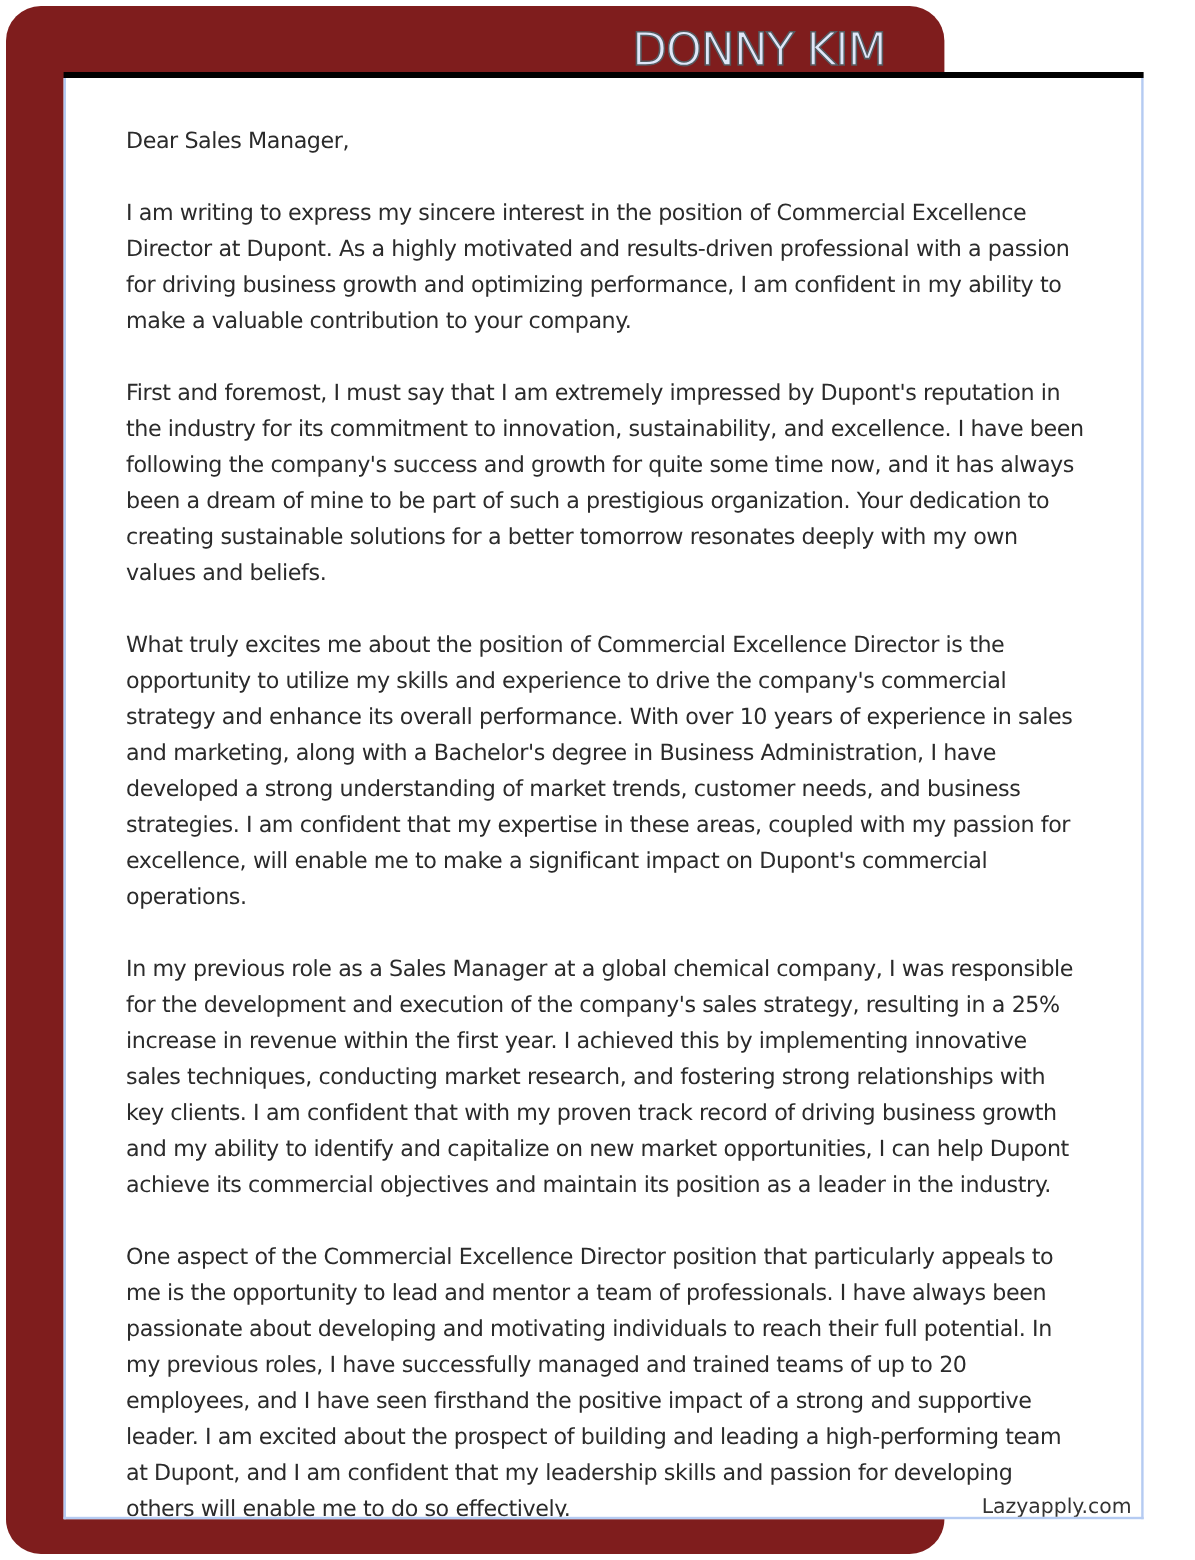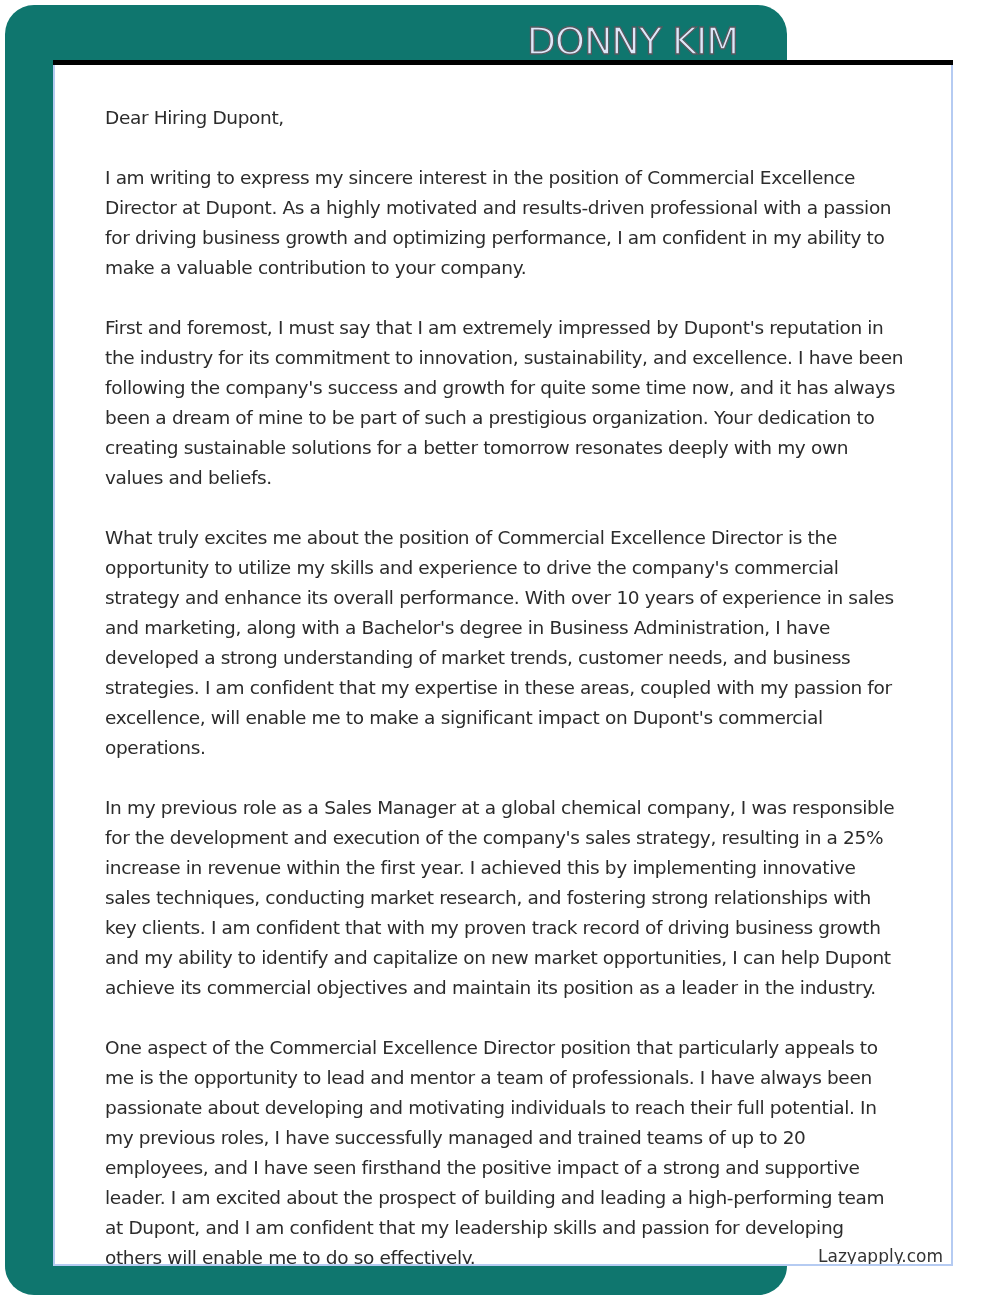--- a/index.html
+++ b/index.html
@@ -1,19 +1,19 @@
 <!DOCTYPE html>
 <html><head>
 <meta charset="utf-8">
 <style>
   html, body { margin: 0; padding: 0; background: #ffffff; }
   body { width: 996px; height: 1300px; position: relative; overflow: hidden; }
   .outer {
     position: absolute; left: 5px; top: 5px; width: 782px; height: 1290px;
-    background: #0f766e;
+    background: #7f1d1d;
     border-radius: 29px;
   }
   .name {
     position: absolute; right: 49px; top: 16px;
     font-family: "DejaVu Sans", sans-serif; font-size: 38px; letter-spacing: -1px;
     color: #dfe7f9; -webkit-text-stroke: 1.3px #555a60; line-height: 40px;
   }
   .topbar {
     position: absolute; left: 48px; top: 55px; width: 900px; height: 5px; background: #000;
   }
@@ -34,21 +34,21 @@
   }
 </style>
 </head>
 <body>
 
 <div class="outer">
   <div class="name">DONNY KIM</div>
   <div class="topbar"></div>
   <div class="page">
     <div class="letter">
-      <p>Dear Hiring Dupont,</p>
+      <p>Dear Sales Manager,</p>
       <p>I am writing to express my sincere interest in the position of Commercial Excellence Director at Dupont. As a highly motivated and results-driven professional with a passion for driving business growth and optimizing performance, I am confident in my ability to make a valuable contribution to your company.</p>
       <p>First and foremost, I must say that I am extremely impressed by Dupont's reputation in the industry for its commitment to innovation, sustainability, and excellence. I have been following the company's success and growth for quite some time now, and it has always been a dream of mine to be part of such a prestigious organization. Your dedication to creating sustainable solutions for a better tomorrow resonates deeply with my own values and beliefs.</p>
       <p>What truly excites me about the position of Commercial Excellence Director is the opportunity to utilize my skills and experience to drive the company's commercial strategy and enhance its overall performance. With over 10 years of experience in sales and marketing, along with a Bachelor's degree in Business Administration, I have developed a strong understanding of market trends, customer needs, and business strategies. I am confident that my expertise in these areas, coupled with my passion for excellence, will enable me to make a significant impact on Dupont's commercial operations.</p>
       <p>In my previous role as a Sales Manager at a global chemical company, I was responsible for the development and execution of the company's sales strategy, resulting in a 25% increase in revenue within the first year. I achieved this by implementing innovative sales techniques, conducting market research, and fostering strong relationships with key clients. I am confident that with my proven track record of driving business growth and my ability to identify and capitalize on new market opportunities, I can help Dupont achieve its commercial objectives and maintain its position as a leader in the industry.</p>
       <p>One aspect of the Commercial Excellence Director position that particularly appeals to me is the opportunity to lead and mentor a team of professionals. I have always been passionate about developing and motivating individuals to reach their full potential. In my previous roles, I have successfully managed and trained teams of up to 20 employees, and I have seen firsthand the positive impact of a strong and supportive leader. I am excited about the prospect of building and leading a high-performing team at Dupont, and I am confident that my leadership skills and passion for developing others will enable me to do so effectively.</p>
     </div>
     <div class="footer">Lazyapply.com</div>
   </div>
 </div>
 

